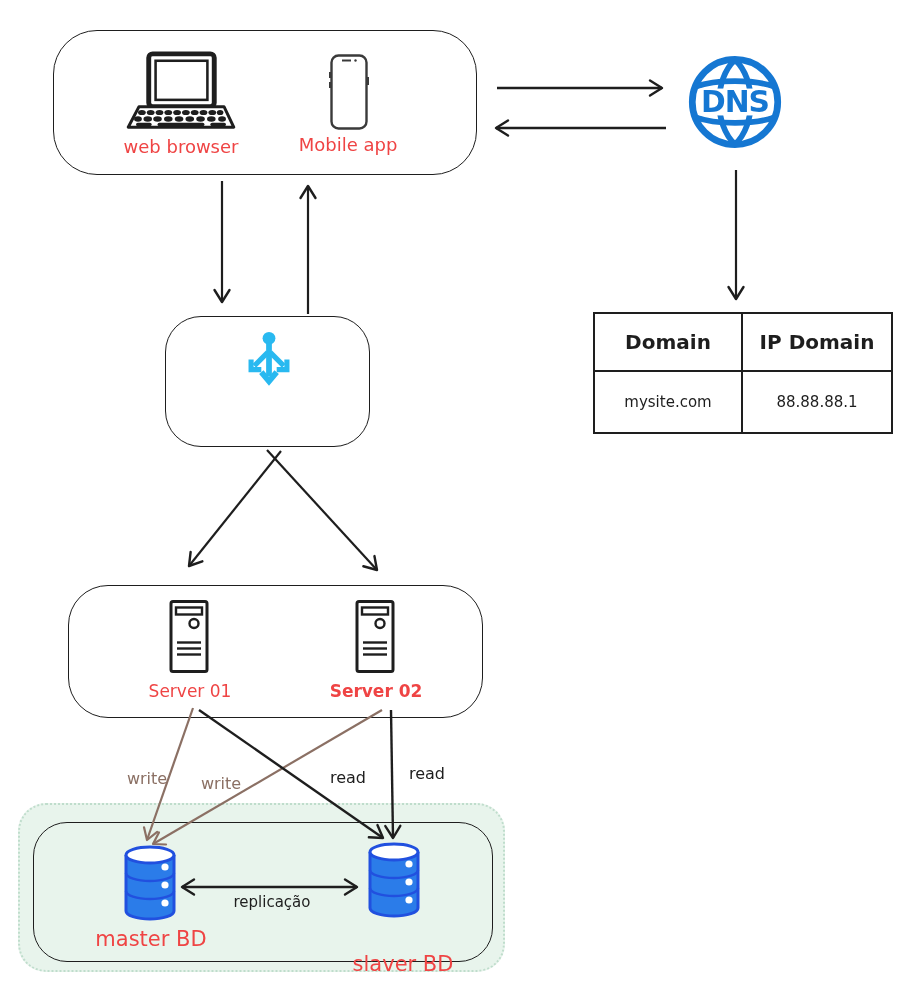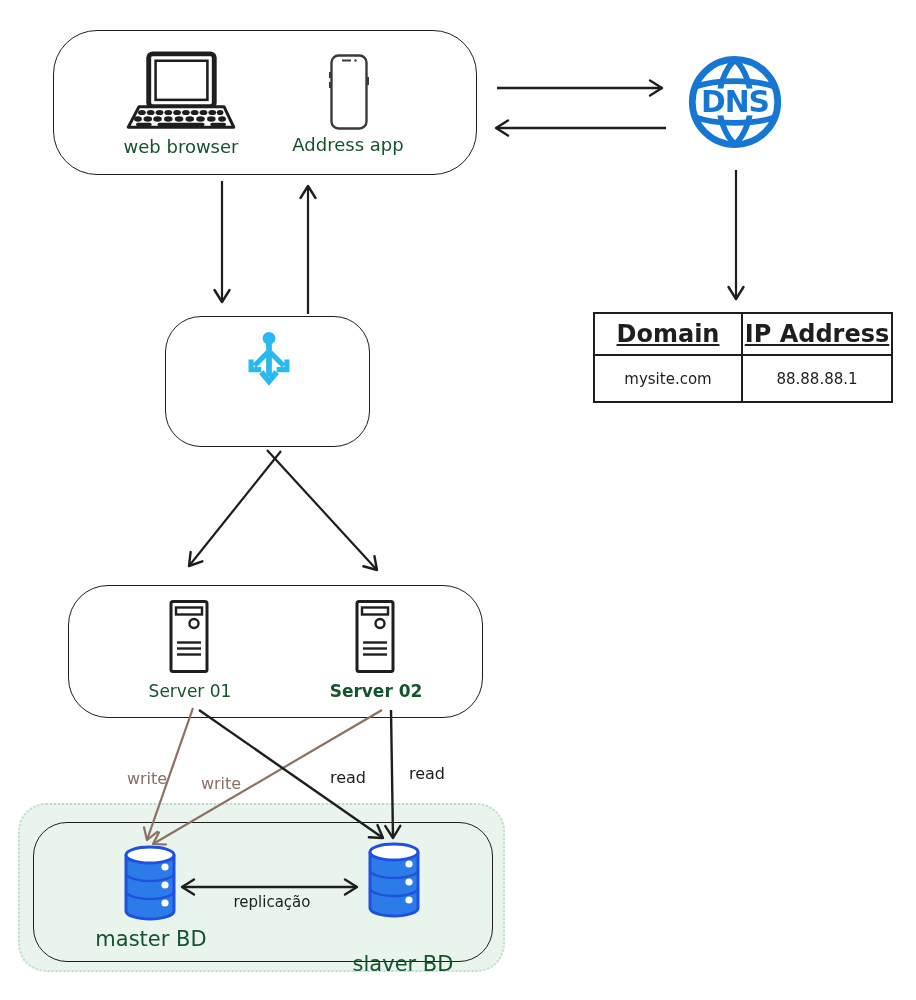--- a/index.html
+++ b/index.html
@@ -2,36 +2,36 @@
 <html><head>
 <meta charset="utf-8">
 <style>
   html,body{margin:0;padding:0;background:#ffffff;}
   #canvas{
     position:relative;width:916px;height:1000px;background:#ffffff;overflow:hidden;
     font-family:"DejaVu Sans","Liberation Sans",sans-serif;color:#1e1e1e;
   }
   .abs{position:absolute;}
   .box{position:absolute;background:#ffffff;border:1.8px solid #1e1e1e;box-sizing:border-box;}
-  .lbl{position:absolute;color:#14532d;text-align:center;white-space:nowrap;transform:translateX(-50%);}
+  .lbl{position:absolute;color:#ef4444;text-align:center;white-space:nowrap;transform:translateX(-50%);}
   .edge-lbl{position:absolute;font-size:16px;white-space:nowrap;transform:translateX(-50%);}
   .brown{color:#8b7064;}
   #conn{position:absolute;left:0;top:0;pointer-events:none;}
   
   #rep-zone{position:absolute;left:18px;top:803px;width:487px;height:169px;border-radius:28px;
     background:#e8f4ec;border:2px dotted #bfddcc;box-sizing:border-box;}
   #rep-box{position:absolute;left:33px;top:822px;width:460px;height:140px;border-radius:34px;
     border:1.8px solid #1e1e1e;box-sizing:border-box;background:transparent;}
   
   #dns-table{position:absolute;left:593px;top:312px;width:300px;background:#fff;
     border:2.2px solid #1e1e1e;box-sizing:border-box;}
   #dns-table .row{display:flex;}
   #dns-table .cell{width:50%;display:flex;align-items:center;justify-content:center;box-sizing:border-box;}
-  #dns-table .hdr{height:42px;font-size:24px;font-weight:600;border-bottom:2.2px solid #1e1e1e;text-decoration:underline;}
-  #dns-table .dat{height:45px;font-size:15px;font-weight:500;}
+  #dns-table .hdr{height:58px;font-size:20px;font-weight:600;border-bottom:2.2px solid #1e1e1e;}
+  #dns-table .dat{height:60px;font-size:15px;font-weight:500;}
   #dns-table .c1{border-right:2.2px solid #1e1e1e;}
 </style>
 </head>
 <body>
 
 <div id="canvas">
 
   <div id="rep-zone"></div>
   <div id="rep-box"></div>
 
@@ -96,36 +96,36 @@
   <div class="lbl" style="left:181px;top:136px;font-size:18px;">web browser</div>
 
   <svg class="abs" style="left:329px;top:53px;" width="40" height="78" viewBox="0 0 40 78">
     <rect x="2.5" y="2.5" width="35" height="73" rx="7" fill="#fff" stroke="#3a3a3a" stroke-width="2.4"></rect>
     <line x1="13" y1="7.5" x2="22" y2="7.5" stroke="#3a3a3a" stroke-width="2"></line>
     <circle cx="26.5" cy="7.5" r="1.2" fill="#3a3a3a"></circle>
     <line x1="1" y1="19" x2="1" y2="25" stroke="#3a3a3a" stroke-width="2"></line>
     <line x1="1" y1="29" x2="1" y2="35" stroke="#3a3a3a" stroke-width="2"></line>
     <line x1="39" y1="24" x2="39" y2="32" stroke="#3a3a3a" stroke-width="2"></line>
   </svg>
-  <div class="lbl" style="left:348px;top:134px;font-size:18px;">Address app</div>
+  <div class="lbl" style="left:348px;top:134px;font-size:18px;">Mobile app</div>
 
   <svg class="abs" style="left:687px;top:54px;" width="96" height="96" viewBox="0 0 100 100">
     <circle cx="50" cy="50" r="44.5" fill="#fff" stroke="#1577d2" stroke-width="7"></circle>
     <path d="M50,6 C28,26 28,74 50,94" fill="none" stroke="#1577d2" stroke-width="6"></path>
     <path d="M50,6 C72,26 72,74 50,94" fill="none" stroke="#1577d2" stroke-width="6"></path>
     <path d="M9.5,34 C29,26.5 71,26.5 90.5,34" fill="none" stroke="#1577d2" stroke-width="6"></path>
     <path d="M9.5,66 C29,73.5 71,73.5 90.5,66" fill="none" stroke="#1577d2" stroke-width="6"></path>
     <rect x="13" y="36" width="74" height="28" fill="#fff"></rect>
     <text x="50" y="60.5" text-anchor="middle" font-size="31" font-weight="800" fill="#1577d2" style="letter-spacing:-1px;">DNS</text>
   </svg>
 
   <div id="dns-table">
     <div class="row">
       <div class="cell hdr c1">Domain</div>
-      <div class="cell hdr">IP Address</div>
+      <div class="cell hdr">IP Domain</div>
     </div>
     <div class="row">
       <div class="cell dat c1">mysite.com</div>
       <div class="cell dat">88.88.88.1</div>
     </div>
   </div>
 
   <svg class="abs" style="left:237px;top:324px;" width="64" height="76" viewBox="0 0 100 100">
     <g stroke="#29b9f0" fill="none">
       <circle cx="50" cy="13" r="10" fill="#29b9f0" stroke="none"></circle>

